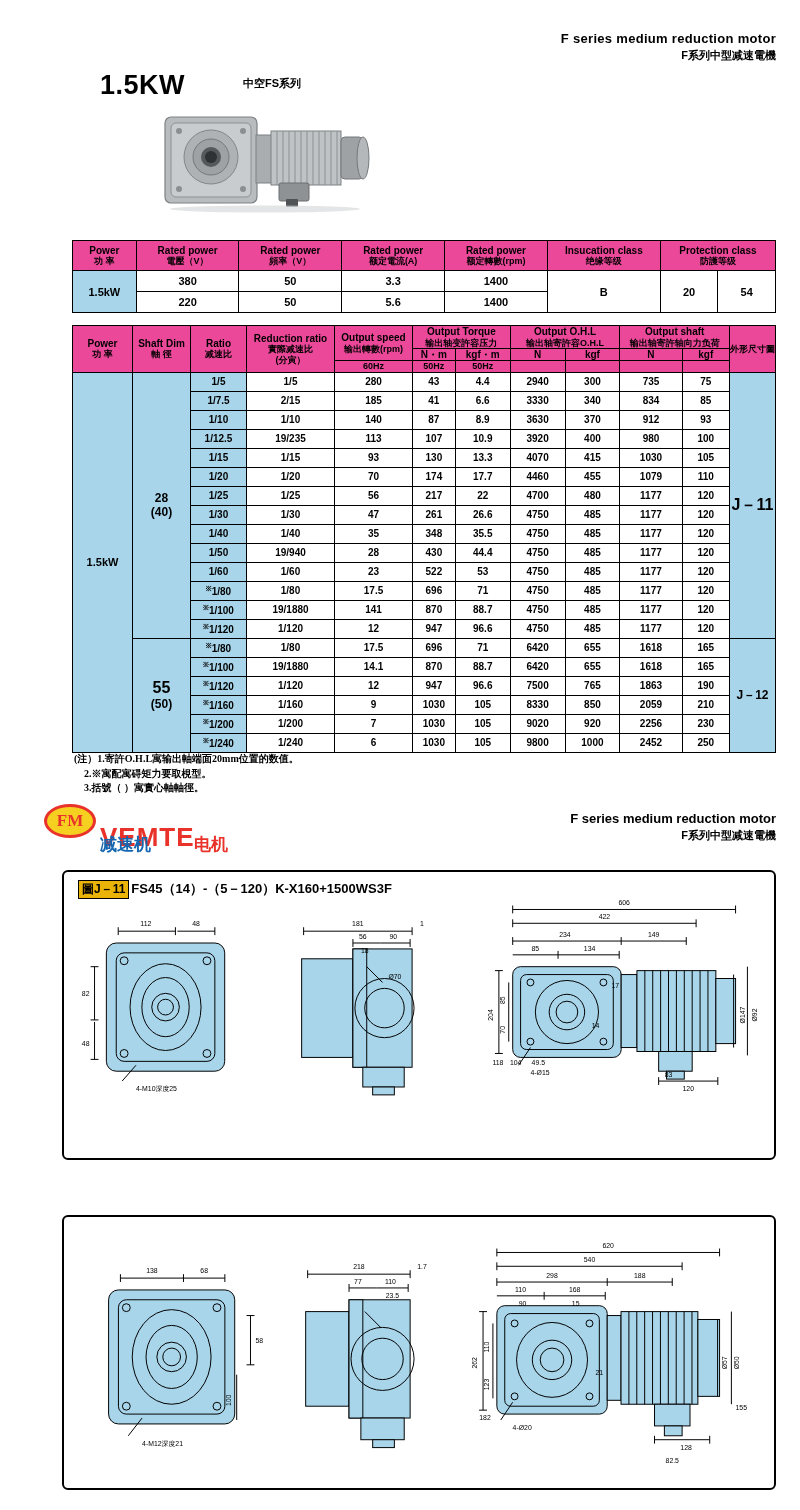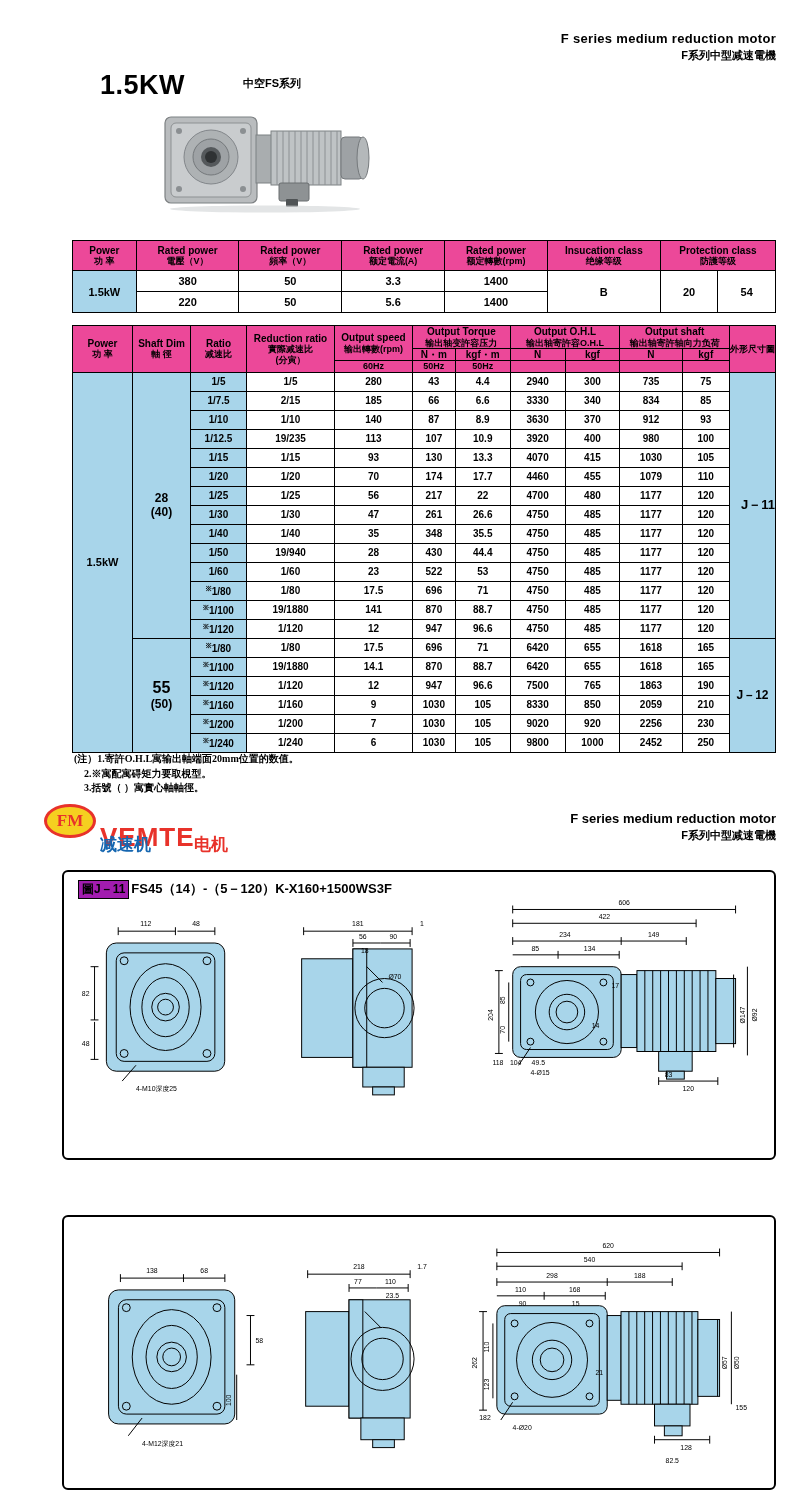--- a/index.html
+++ b/index.html
@@ -97,21 +97,21 @@
     border: 2px solid #000; border-radius: 6px;
     background: #fff;
   }
   #panel1 { top: 870px; height: 290px; }
   #panel2 { top: 1215px; height: 275px; }
   .panel-title {
     position:absolute; left: 14px; top: 8px;
     font-size: 13px; font-weight: bold; white-space: nowrap;
   }
   .badge {
-    display:inline-block; background:#a21caf; border:1px solid #000;
+    display:inline-block; background:#eab308; border:1px solid #000;
     padding: 0px 3px; font-size: 12px; font-weight:bold; margin-right:2px;
   }
   .dwg { position:absolute; left:0; top:0; width:100%; height:100%; }
 </style>
 </head>
 <body>
 
 <div class="page">
 
   <div class="hdr">
@@ -269,27 +269,27 @@
           </td>
           <td class="blue">1/5</td>
           <td>1/5</td>
           <td>280</td>
           <td>43</td>
           <td>4.4</td>
           <td>2940</td>
           <td>300</td>
           <td>735</td>
           <td>75</td>
-          <td class="blue" rowspan="14" style="font-size: 13px; text-align: right;">J－11</td>
+          <td class="blue" rowspan="14" style="font-size: 16px;">J－11</td>
         </tr>
         <tr>
           <td class="blue">1/7.5</td>
           <td>2/15</td>
           <td>185</td>
-          <td>66</td>
+          <td>41</td>
           <td>6.6</td>
           <td>3330</td>
           <td>340</td>
           <td>834</td>
           <td>85</td>
         </tr>
         <tr>
           <td class="blue">1/10</td>
           <td>1/10</td>
           <td>140</td>

